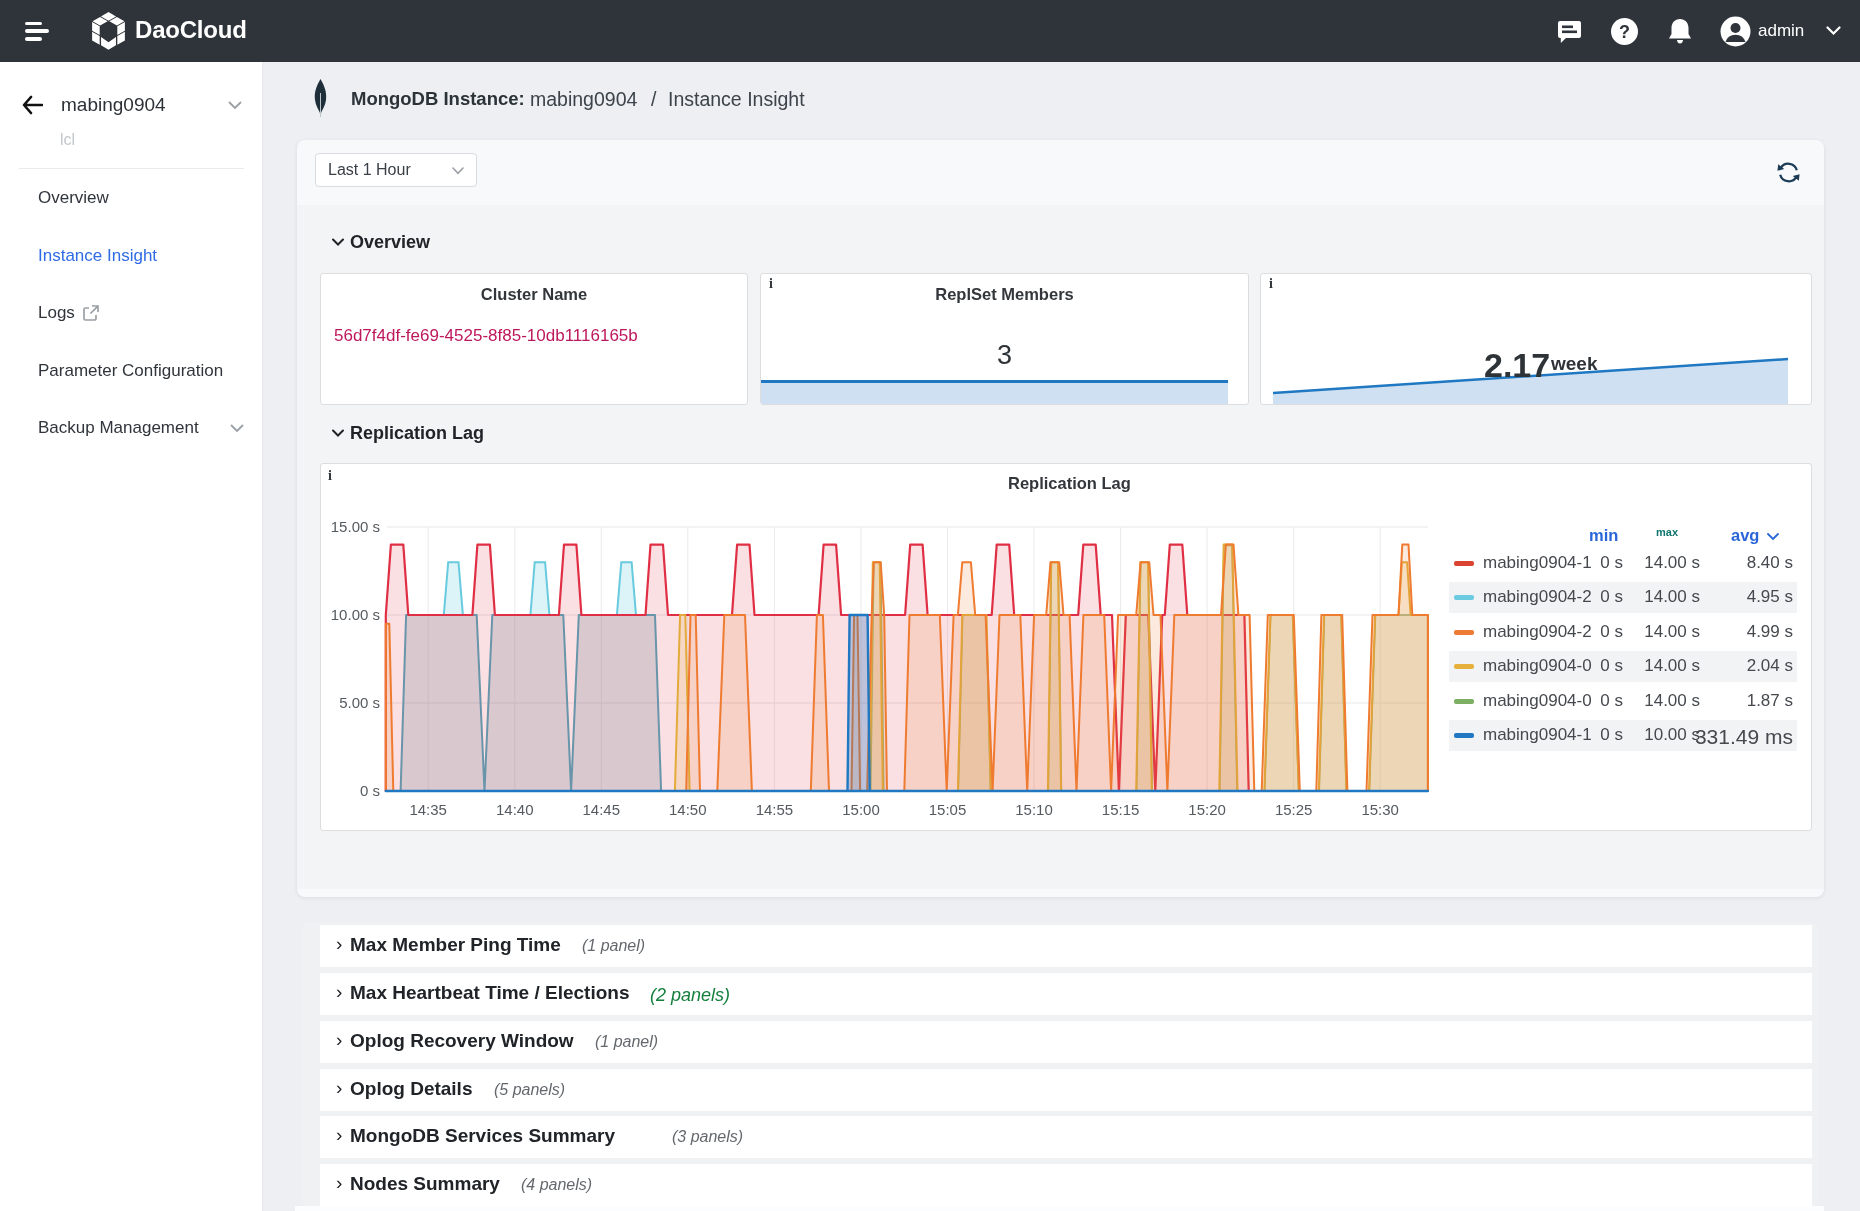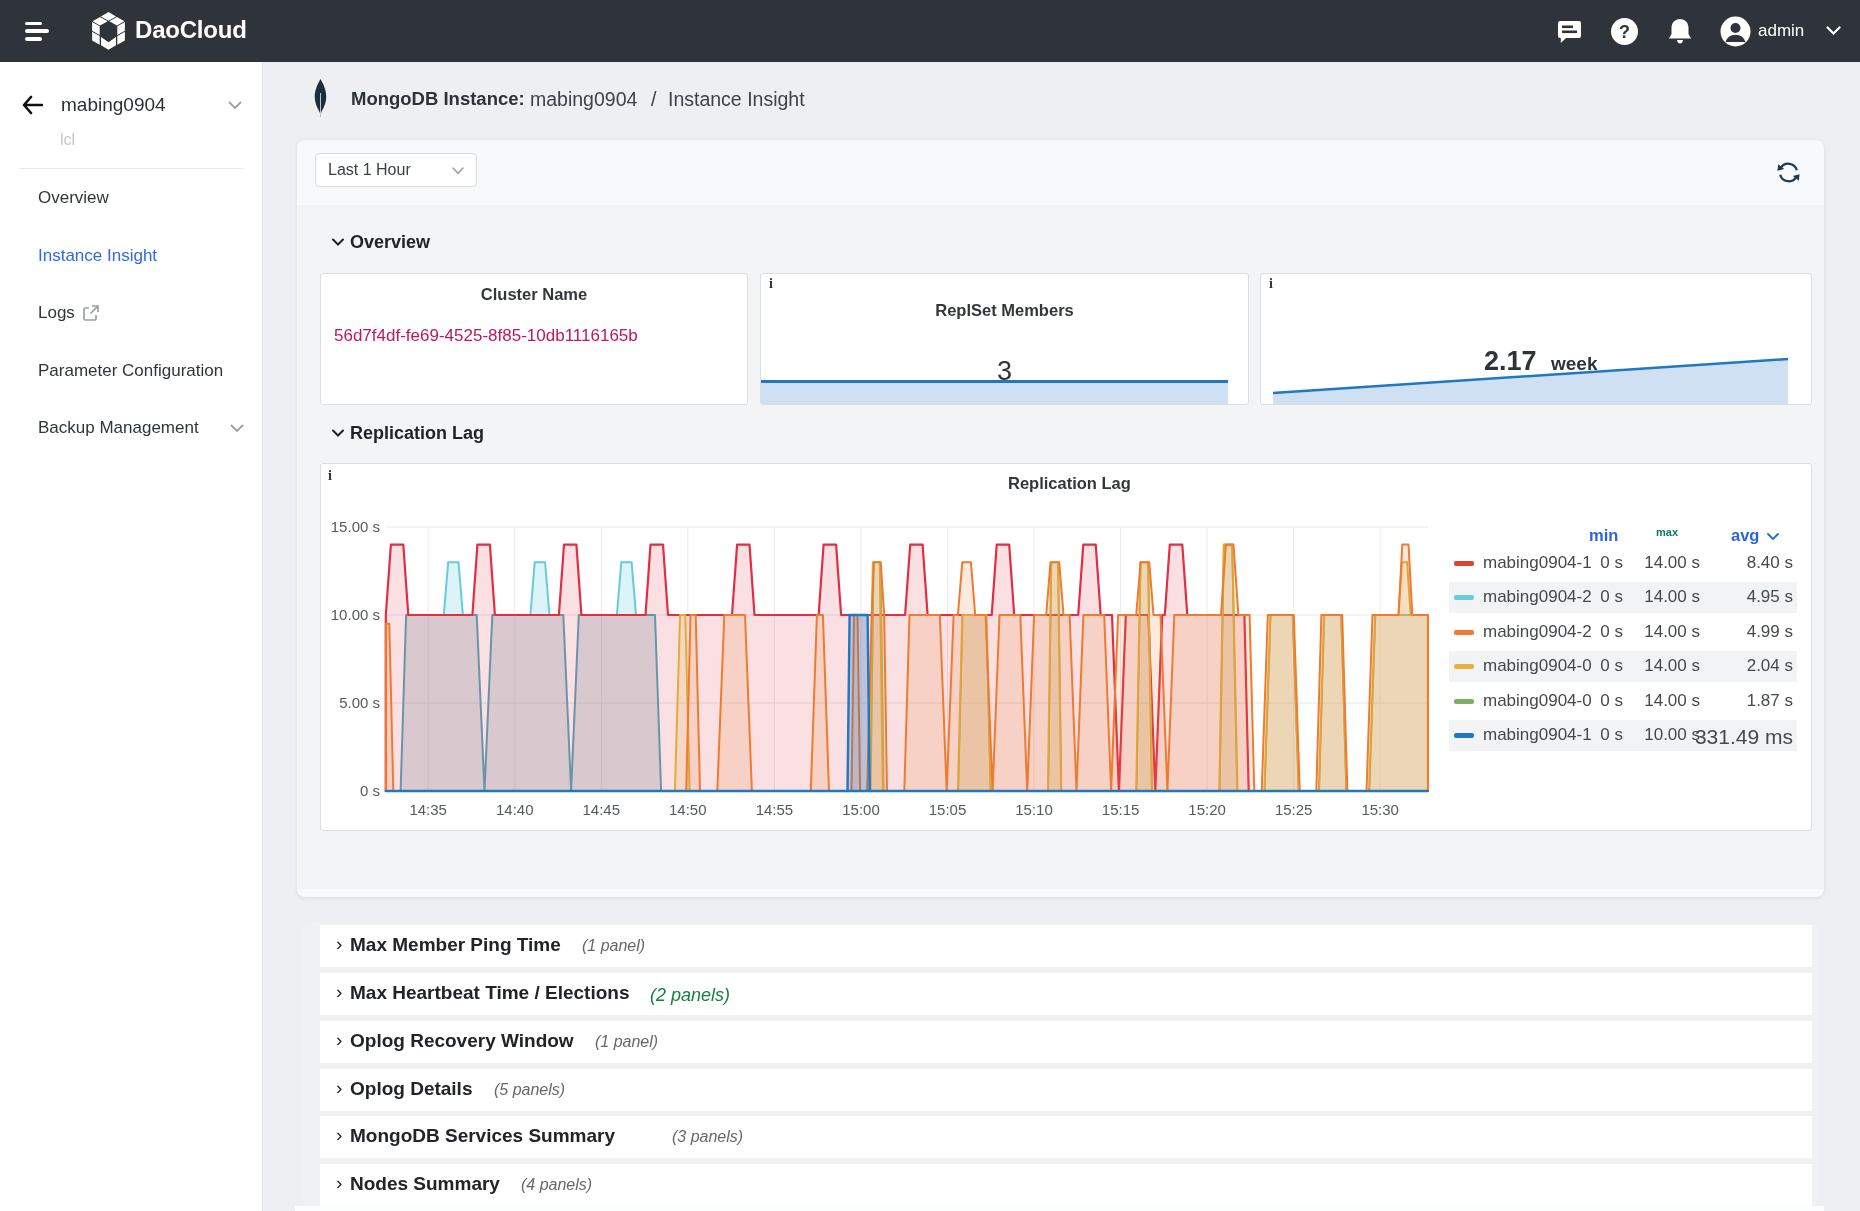--- a/index.html
+++ b/index.html
@@ -104,32 +104,32 @@
   <path d="M1 1.5 L6 6.5 L11 1.5" stroke="#202428" stroke-width="2" fill="none" stroke-linecap="round"></path>
 </svg>
 <span class="abs" style="left:350px;top:232px;font-size:18px;font-weight:bold;color:#202428;">Overview</span>
 
 <div class="abs" style="left:320px;top:273px;width:428px;height:132px;background:#fff;border:1px solid #dcddde;border-radius:3px;">
   <div style="text-align:center;margin-top:11px;font-size:16.5px;font-weight:bold;color:#33373b;">Cluster Name</div>
   <div style="margin:22px 0 0 13px;font-size:17px;color:#be185d;">56d7f4df-fe69-4525-8f85-10db1116165b</div>
 </div>
 <div class="abs" style="left:760px;top:273px;width:489px;height:132px;background:#fff;border:1px solid #dcddde;border-radius:3px;overflow:hidden;">
   <span class="abs" style="left:8px;top:2px;font-size:14px;font-weight:bold;color:#33373b;font-family:'Liberation Serif',serif;">i</span>
-  <div style="text-align:center;margin-top:27px;font-size:16.5px;font-weight:bold;color:#33373b;">ReplSet Members</div>
+  <div style="text-align:center;margin-top:11px;font-size:16.5px;font-weight:bold;color:#33373b;">ReplSet Members</div>
   <div style="text-align:center;margin-top:36px;font-size:27px;color:#2e3338;">3</div>
   <div class="abs" style="left:0px;top:106px;width:467px;height:2.5px;background:#1f78c1;"></div>
   <div class="abs" style="left:0px;top:108.5px;width:467px;height:22px;background:#cfe0f2;"></div>
 </div>
 <div class="abs" style="left:1260px;top:273px;width:552px;height:132px;background:#fff;border:1px solid #dcddde;border-radius:3px;overflow:hidden;">
   <span class="abs" style="left:8px;top:2px;font-size:14px;font-weight:bold;color:#33373b;font-family:'Liberation Serif',serif;">i</span>
   <svg class="abs" style="left:0;top:0" width="550" height="130" viewBox="0 0 550 130">
     <polygon points="12,119 527,85 527,130 12,130" fill="#cfe0f2"></polygon>
     <path d="M12 119 L527 85" stroke="#1f78c1" stroke-width="2.5" fill="none"></path>
   </svg>
-  <span class="abs" style="left:223px;top:72px;font-size:27px;font-weight:bold;color:#2e3338;">2.17</span>
+  <span class="abs" style="left:223px;top:72px;font-size:34px;font-weight:bold;color:#2e3338;">2.17</span>
   <span class="abs" style="left:290px;top:79px;font-size:19px;font-weight:bold;color:#2e3338;">week</span>
 </div>
 
 <svg class="abs" style="left:332px;top:429px" width="12" height="9" viewBox="0 0 12 9">
   <path d="M1 1.5 L6 6.5 L11 1.5" stroke="#202428" stroke-width="2" fill="none" stroke-linecap="round"></path>
 </svg>
 <span class="abs" style="left:350px;top:423px;font-size:18px;font-weight:bold;color:#202428;">Replication Lag</span>
 
 <div class="abs" style="left:320px;top:463px;width:1492px;height:368px;background:#fff;border:1px solid #dcddde;border-radius:3px;"></div>
 <span class="abs" style="left:328px;top:468px;font-size:14px;font-weight:bold;color:#33373b;font-family:'Liberation Serif',serif;">i</span>

